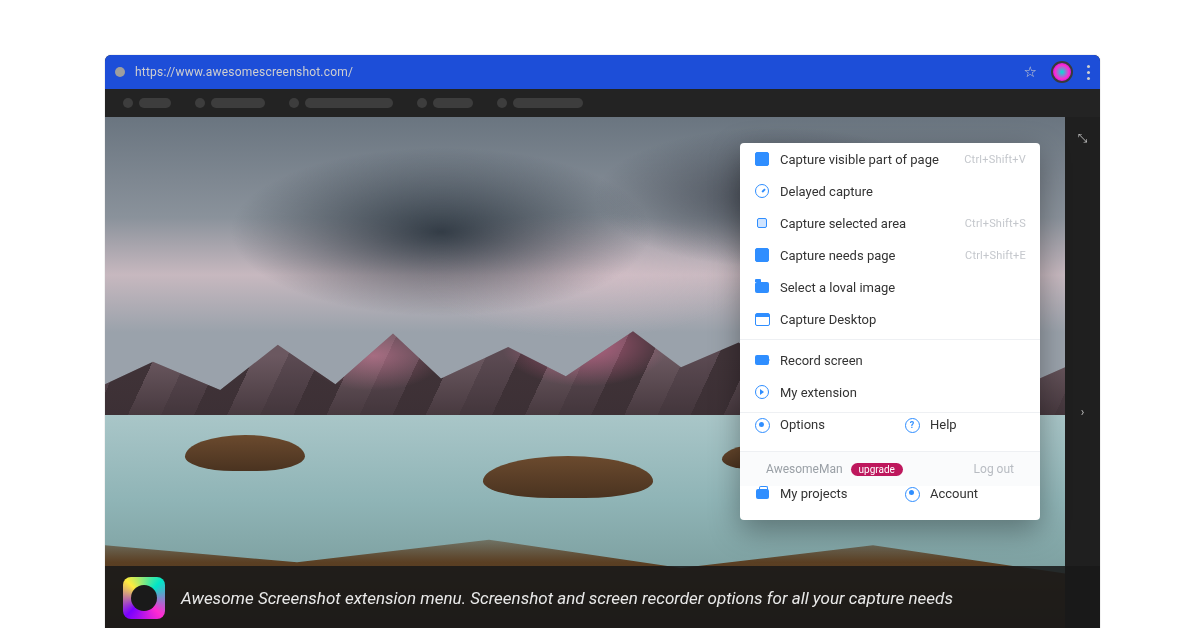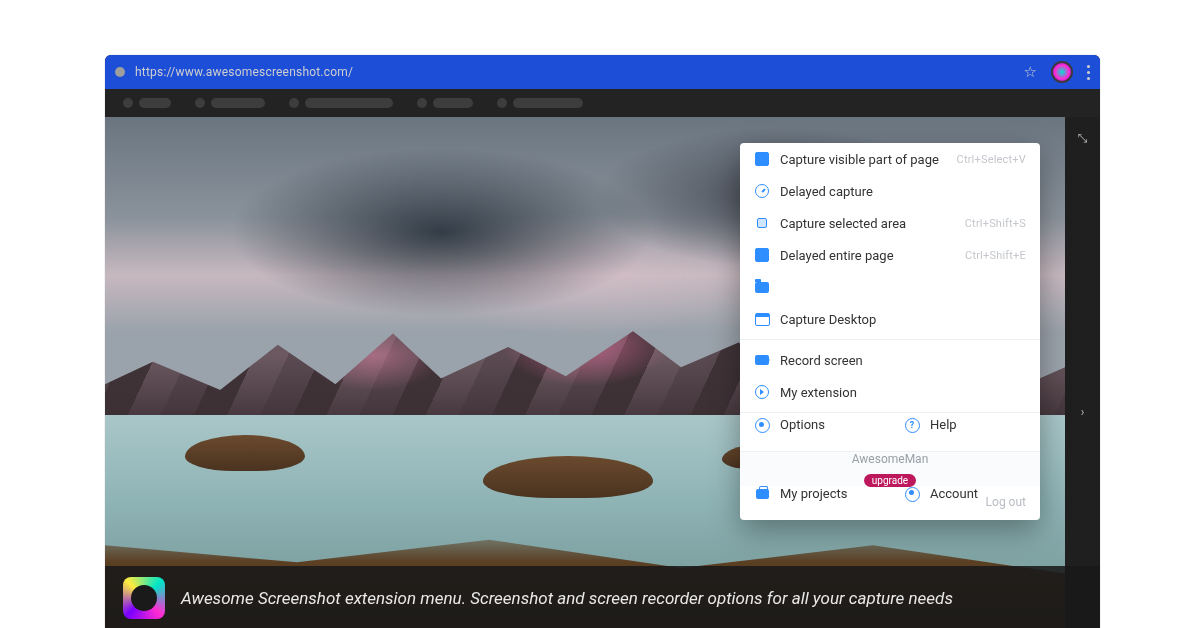--- a/index.html
+++ b/index.html
@@ -48,21 +48,21 @@
   
   .popup{position:absolute;top:26px;right:60px;width:300px;background:#fff;border-radius:4px;box-shadow:0 10px 30px rgba(0,0,0,.35);font-size:13px;color:#333;}
   .popup .row{display:flex;align-items:center;height:32px;padding:0 14px;gap:10px;cursor:pointer;}
   .popup .ico{width:16px;height:16px;flex:none;display:flex;align-items:center;justify-content:center;}
   .popup .lbl{flex:1;white-space:nowrap;overflow:hidden;}
   .popup .sc{color:#c4c7cc;font-size:11px;letter-spacing:.2px;}
   .popup .indent{justify-content:center;}
   .popup hr{border:none;border-top:1px solid #eef0f3;margin:4px 0;}
   .popup .split{display:flex;}
   .popup .split .half{flex:1;display:flex;height:34px;padding:0 14px;gap:10px;cursor:pointer;}
-  .popup .userrow{display:flex;align-items:center;height:34px;padding:0 14px;gap:8px;color:#9aa0a6;font-size:12px;border-top:1px solid #eef0f3;background:#fafbfc;flex-direction:column;}
+  .popup .userrow{display:flex;align-items:center;height:34px;padding:0 26px;gap:8px;color:#9aa0a6;font-size:12px;border-top:1px solid #eef0f3;background:#fafbfc;}
   .popup .badge{background:#be185d;color:#fff;border-radius:10px;padding:1px 8px;font-size:10px;}
   .popup .logout{margin-left:auto;color:#b8bcc2;font-size:12px;}
   
   .ic-sq{width:12px;height:12px;border:1.5px solid #2f8eff;background:#cfe4ff;border-radius:2px;}
   .ic-sq.fill{background:#2f8eff;}
   .ic-sq.sm{width:8px;height:8px;margin:2px;}
   .ic-folder{width:14px;height:11px;background:#2f8eff;border-radius:2px;position:relative;}
   .ic-folder::before{content:"";position:absolute;left:0;top:-3px;width:6px;height:3px;background:#2f8eff;border-radius:1px 1px 0 0;}
   .ic-window{width:13px;height:11px;border:1.5px solid #2f8eff;border-radius:2px;position:relative;background:#fff;}
   .ic-window::before{content:"";position:absolute;left:0;right:0;top:0;height:3px;background:#2f8eff;}
@@ -143,46 +143,47 @@
         <span class="rico">⤡</span>
         <span class="rico">›</span>
       </div>
 
       <div class="popup">
         <div class="row">
           <span class="ico">
               <span class="ic-sq fill"></span>
             </span>
           <span class="lbl">Capture visible part of page</span>
-          <span class="sc">Ctrl+Select+V</span>
+          <span class="sc">Ctrl+Shift+V</span>
         </div>
         <div class="row indent">
           <span class="ico">
               <span class="ic-timer"></span>
             </span>
           <span class="lbl">Delayed capture</span>
         </div>
         <div class="row">
           <span class="ico">
               <span class="ic-sq sm"></span>
             </span>
           <span class="lbl">Capture selected area</span>
           <span class="sc">Ctrl+Shift+S</span>
         </div>
         <div class="row">
           <span class="ico">
               <span class="ic-sq fill"></span>
             </span>
-          <span class="lbl">Delayed entire page</span>
+          <span class="lbl">Capture needs page</span>
           <span class="sc">Ctrl+Shift+E</span>
         </div>
         <div class="row">
           <span class="ico">
               <span class="ic-folder"></span>
             </span>
+          <span class="lbl">Select a loval image</span>
         </div>
         <div class="row">
           <span class="ico">
               <span class="ic-window"></span>
             </span>
           <span class="lbl">Capture Desktop</span>
         </div>
         <hr>
         <div class="row">
           <span class="ico">

